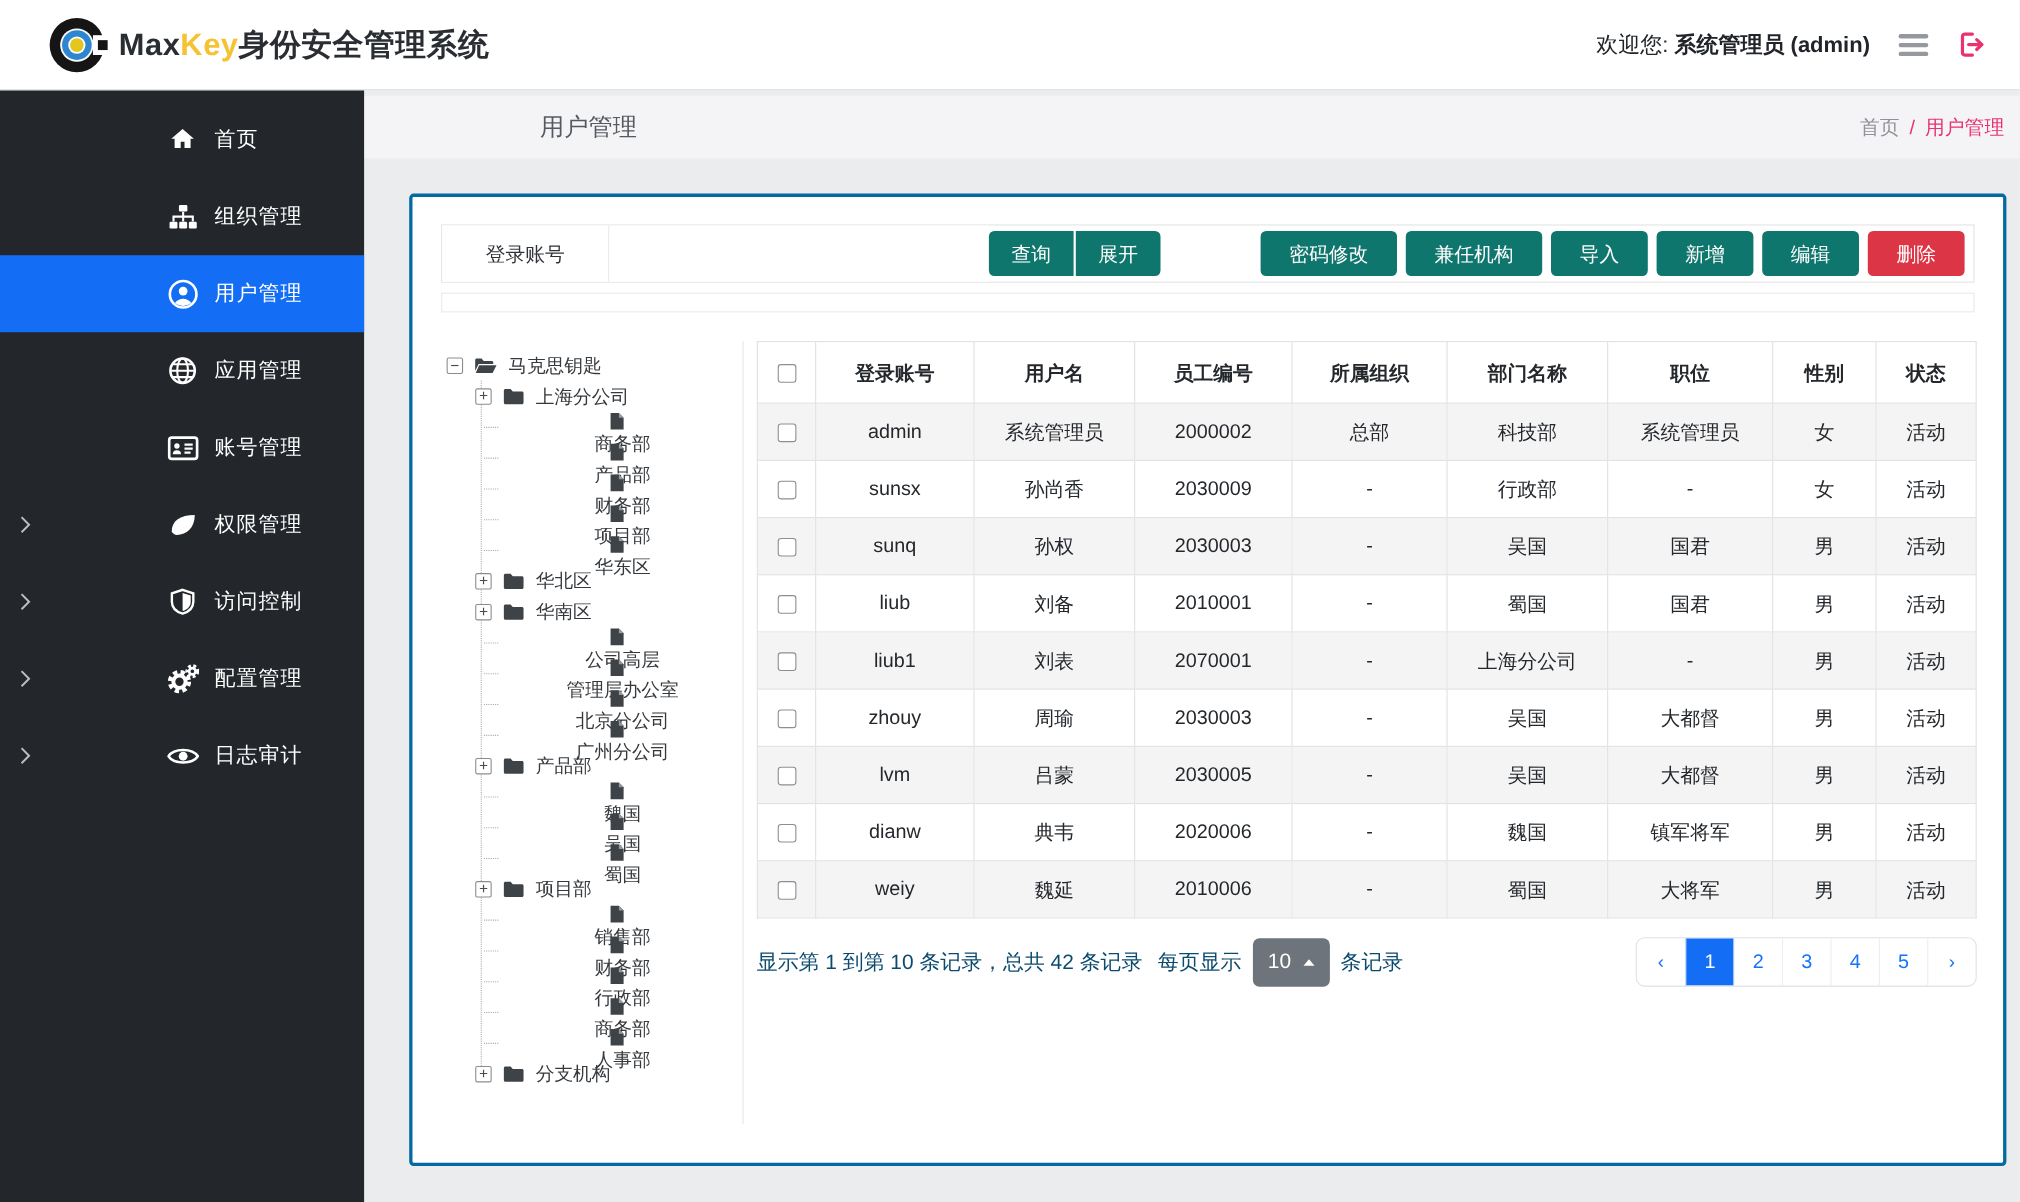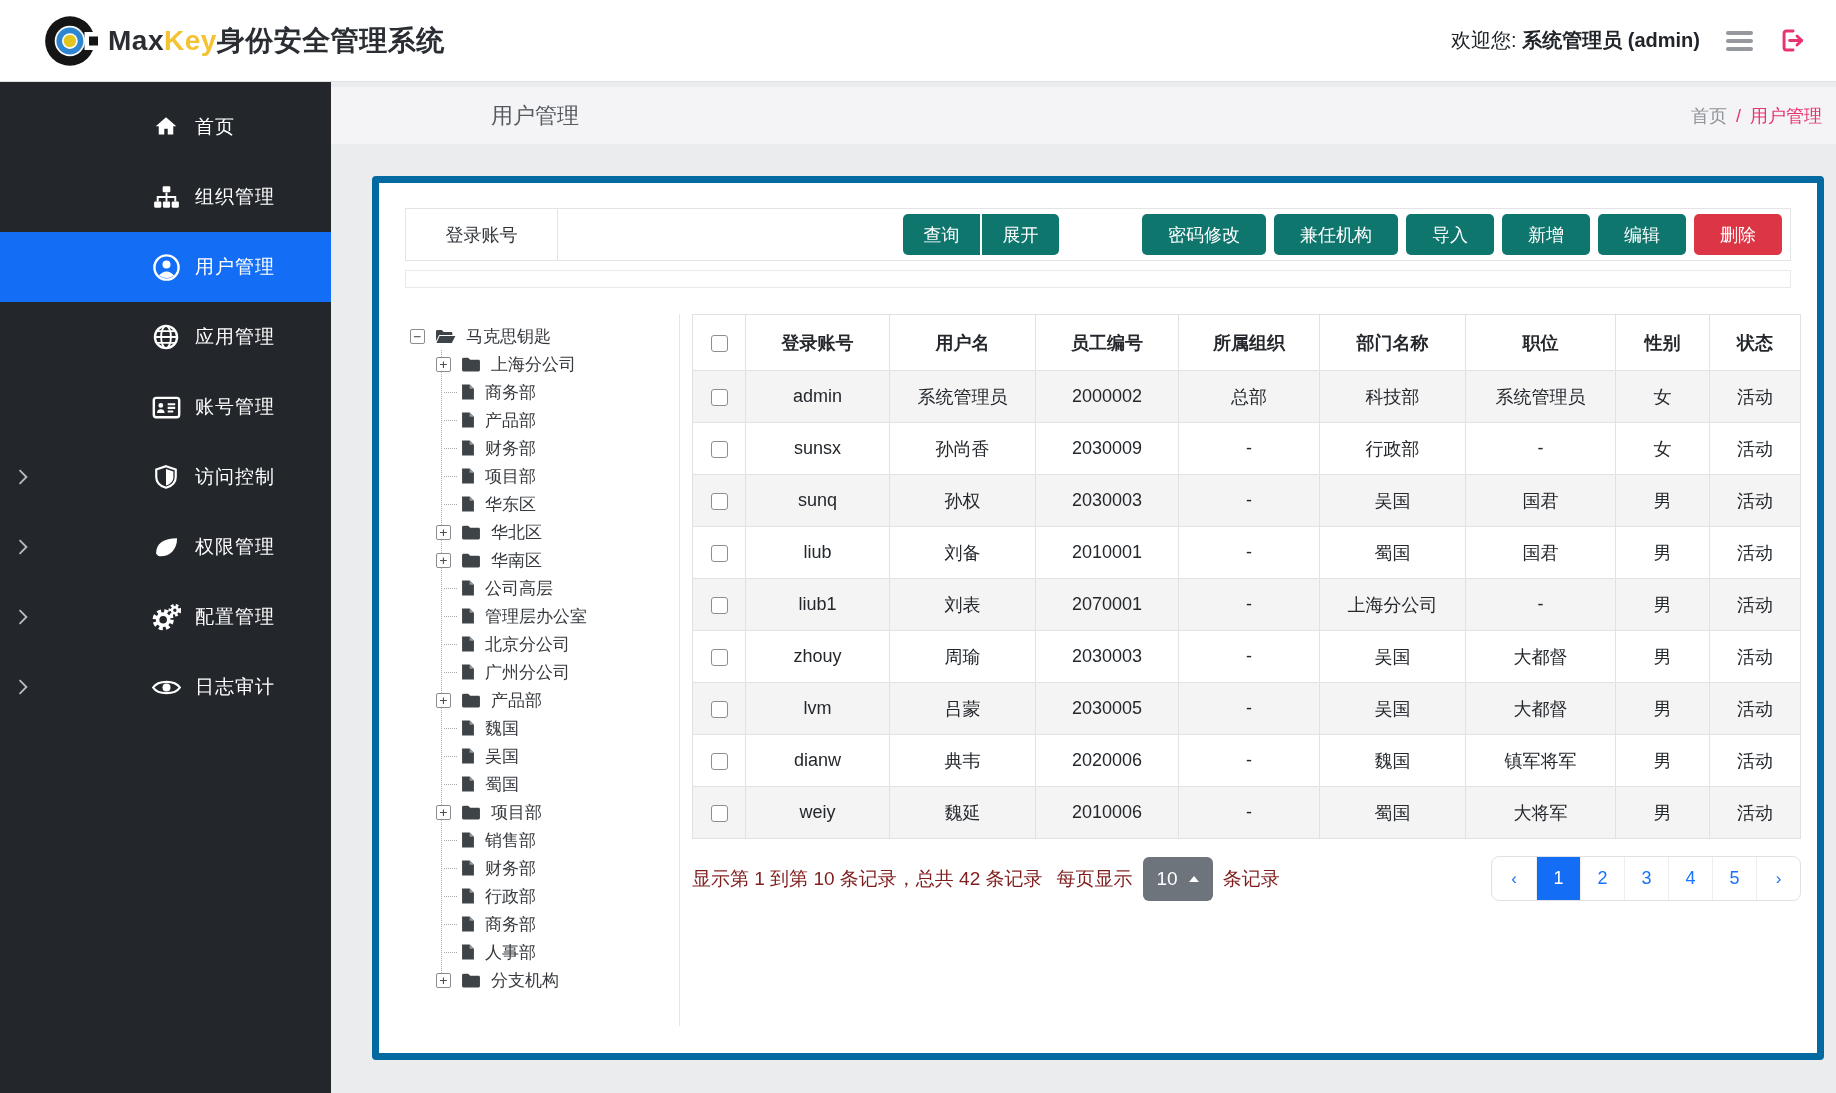--- a/index.html
+++ b/index.html
@@ -45,21 +45,21 @@
     display:flex; align-items:center; padding:0 14px 0 160px;
   }
   .page-title { font-size:22px; color:#555a61; }
   .breadcrumb { margin-left:auto; font-size:18px; }
   .bc-home { color:#8e9298; cursor:pointer; }
   .bc-sep { color:#e8336e; margin:0 4px; }
   .bc-current { color:#e8336e; }
 
   .card {
     position:absolute; left:41px; top:94px; width:1452px; height:884px;
-    background:#fff; border:7px solid #0369a1; border-radius:4px;
+    background:#fff; border:3px solid #0369a1; border-radius:4px;
     padding:25px 26px 0 26px;
   }
 
   
   .search-row { display:flex; align-items:center; border:1px solid #e3e4e6; height:53px; }
   .search-label {
     width:152px; align-self:stretch; display:flex; align-items:center; justify-content:center;
     font-size:18px; color:#2f3338; border-right:1px solid #e3e4e6; background:#fff;
   }
   .search-input { width:345px; height:100%; border:none; outline:none; padding:0 12px; font-size:17px; }
@@ -82,21 +82,21 @@
   .tree-guide { position:absolute; left:36px; top:36px; height:631px;
                 border-left:1px dotted #a9acaf; }
   .t-row { position:relative; display:flex; align-items:center; height:28px; cursor:pointer; }
   .t-row .tg {
     width:15px; height:15px; border:1px solid #8a8d90; border-radius:2px; background:#fff;
     font:13px/13px "DejaVu Sans Mono",monospace; text-align:center; color:#4a4d50;
     margin-right:10px; flex:none; z-index:1;
   }
   .lvl0 { padding-left:3px; }
   .lvl1.folder { padding-left:29px; }
-  .lvl1.file { padding-left:54px; }
+  .lvl1.file { padding-left:54px;flex-direction:column; }
   .lvl1.file::before {
     content:""; position:absolute; left:37px; top:50%; width:13px;
     border-top:1px dotted #a9acaf;
   }
   .t-icon { display:flex; margin-right:10px; flex:none; }
   .t-label { font-size:17px; color:#35393d; white-space:nowrap; }
 
   .table-panel { flex:1; padding-left:12px; }
   table.users { border-collapse:collapse; width:100%; table-layout:fixed; }
   .users th, .users td {
@@ -106,21 +106,21 @@
   .users thead th { height:56px; font-weight:700; background:#fff; }
   .users tbody td { height:52px; font-weight:400; }
   .users tbody tr:nth-child(odd) { background:#f4f4f5; }
   input[type=checkbox] {
     appearance:none; -webkit-appearance:none; width:17px; height:17px;
     border:1px solid #8b8f94; border-radius:3px; background:#fff; vertical-align:middle; cursor:pointer;
   }
 
   
   .pagination-row { display:flex; align-items:center; margin-top:17px; }
-  .page-summary { font-size:19px; color:#7f1d1d; }
+  .page-summary { font-size:19px; color:#0c4a6e; }
   .per-page {
     display:inline-flex; align-items:center; gap:11px; height:44px; padding:0 14px;
     background:#6d747c; color:#fff; border-radius:6px; font-size:19px; margin:0 10px; cursor:pointer;
   }
   .caret-up { width:0; height:0; border-left:5px solid transparent; border-right:5px solid transparent;
               border-bottom:6px solid #fff; }
   .pager {
     margin-left:auto; display:flex; border:1px solid #dee2e6; border-radius:8px;
     overflow:hidden; background:#fff;
   }
@@ -221,39 +221,39 @@
       </span>
       <span class="sb-label">账号管理</span>
     </div>
     <div class="sb-item">
       <span class="sb-chev">
         <svg width="10" height="16" viewBox="0 0 8 14">
           <path d="M1 1 7 7 1 13" stroke="#b9bdc2" stroke-width="1.6" fill="none"></path>
         </svg>
       </span>
       <span class="sb-icon">
+        <svg width="28" height="28" viewBox="0 0 24 24">
+          <path fill="currentColor" d="M3.5 17.5C3.5 9 10 4.5 21.5 4.5 21.5 14.5 15 20 7.5 20c-1.6 0-3-.9-4-2.5z"></path>
+        </svg>
+      </span>
+      <span class="sb-label">权限管理</span>
+    </div>
+    <div class="sb-item">
+      <span class="sb-chev">
+        <svg width="10" height="16" viewBox="0 0 8 14">
+          <path d="M1 1 7 7 1 13" stroke="#b9bdc2" stroke-width="1.6" fill="none"></path>
+        </svg>
+      </span>
+      <span class="sb-icon">
         <svg width="26" height="26" viewBox="0 0 24 24">
           <path d="M12 2 21 5v7c0 5-3.8 8.5-9 10-5.2-1.5-9-5-9-10V5z" fill="none" stroke="currentColor" stroke-width="2"></path>
           <path d="M12 4.6 18.8 6.9v5.3c0 3.6-2.7 6.3-6.8 7.6z" fill="currentColor"></path>
         </svg>
       </span>
       <span class="sb-label">访问控制</span>
-    </div>
-    <div class="sb-item">
-      <span class="sb-chev">
-        <svg width="10" height="16" viewBox="0 0 8 14">
-          <path d="M1 1 7 7 1 13" stroke="#b9bdc2" stroke-width="1.6" fill="none"></path>
-        </svg>
-      </span>
-      <span class="sb-icon">
-        <svg width="28" height="28" viewBox="0 0 24 24">
-          <path fill="currentColor" d="M3.5 17.5C3.5 9 10 4.5 21.5 4.5 21.5 14.5 15 20 7.5 20c-1.6 0-3-.9-4-2.5z"></path>
-        </svg>
-      </span>
-      <span class="sb-label">权限管理</span>
     </div>
     <div class="sb-item">
       <span class="sb-chev">
         <svg width="10" height="16" viewBox="0 0 8 14">
           <path d="M1 1 7 7 1 13" stroke="#b9bdc2" stroke-width="1.6" fill="none"></path>
         </svg>
       </span>
       <span class="sb-icon">
         <svg width="29" height="29" viewBox="0 0 26 26" fill="none" stroke="currentColor">
           <circle cx="10" cy="15" r="7.5" stroke-width="4" stroke-dasharray="3.4 2.6"></circle>

